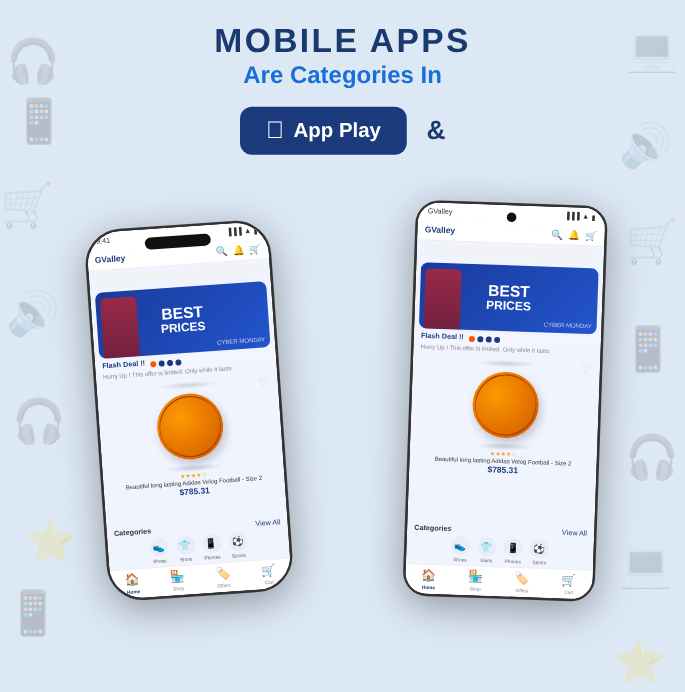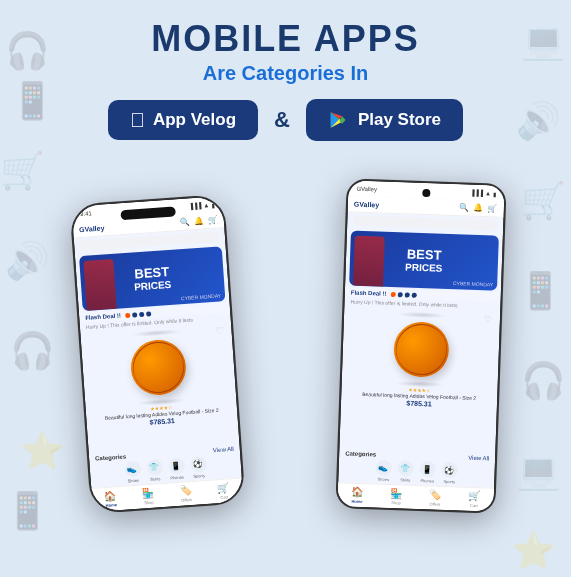--- a/index.html
+++ b/index.html
@@ -37,21 +37,21 @@
       position: relative;
       z-index: 1;
       display: flex;
       flex-direction: column;
       align-items: center;
       width: 100%;
       padding-top: 18px;
     }
 
     .main-title {
-      font-size: 36px;
+      font-size: 28px;
       font-weight: 900;
       color: #1a3a6e;
       letter-spacing: 2px;
       text-transform: uppercase;
     }
 
     .subtitle {
       font-size: 20px;
       font-weight: 600;
       color: #1a6ed8;
@@ -519,37 +519,25 @@
 <div class="content">
 
   <h1 class="main-title">MOBILE APPS</h1>
 
   <p class="subtitle">Are Categories In</p>
 
   <div class="store-row">
 
     <button class="store-btn">
       <span class="apple-icon"></span>
-      <span>App Velog</span>
+      <span>App Play</span>
     </button>
 
     <span class="ampersand">&amp;</span>
 
-    <button class="store-btn">
-      <span class="play-store-icon">
-        <svg viewBox="0 0 24 24" xmlns="http://www.w3.org/2000/svg">
-          <path d="M3 20.5v-17l11 8.5z" fill="#4caf50"></path>
-          <path d="M3 3.5l9.5 9.5L3 20.5z" fill="#2196f3"></path>
-          <path d="M3 3.5l12.5 4.5-3 3z" fill="#f44336"></path>
-          <path d="M3 20.5l9.5-9.5 3 3z" fill="#ffeb3b"></path>
-          <path d="M15.5 8l3.5 4-3.5 4-3-3z" fill="#4caf50"></path>
-        </svg>
-      </span>
-      <span>Play Store</span>
-    </button>
 
   </div>
 
   <div class="phones-container">
 
     <div class="phone phone-left">
       <div class="notch"></div>
       <div class="phone-screen">
 
         <div class="status-bar">

